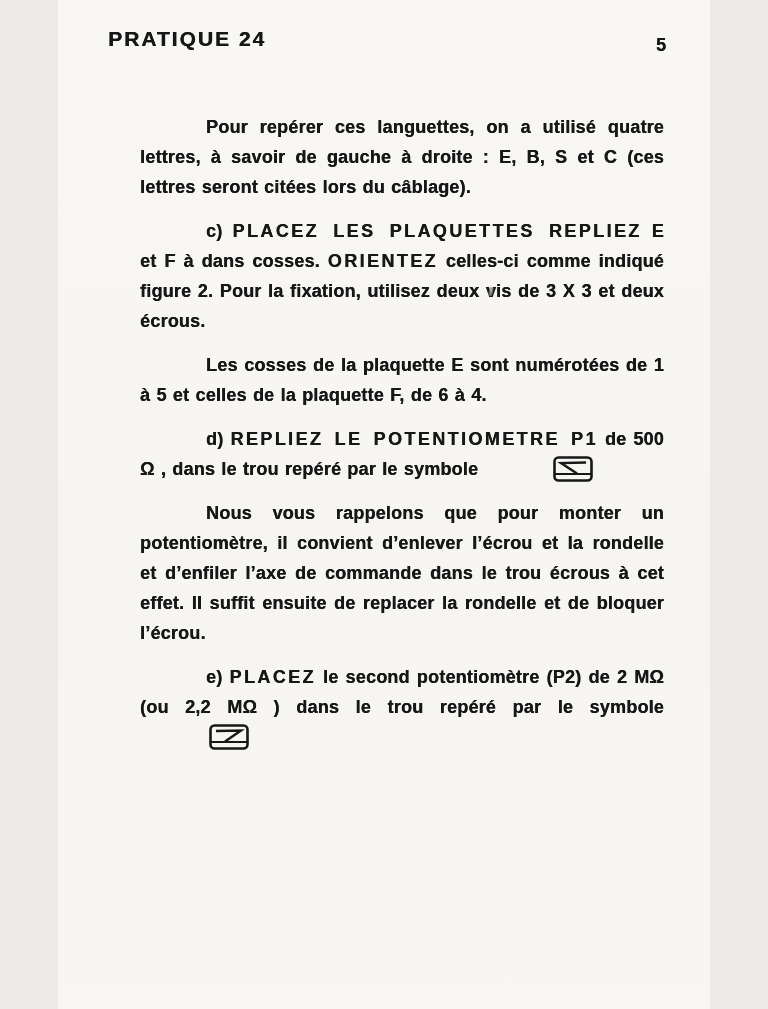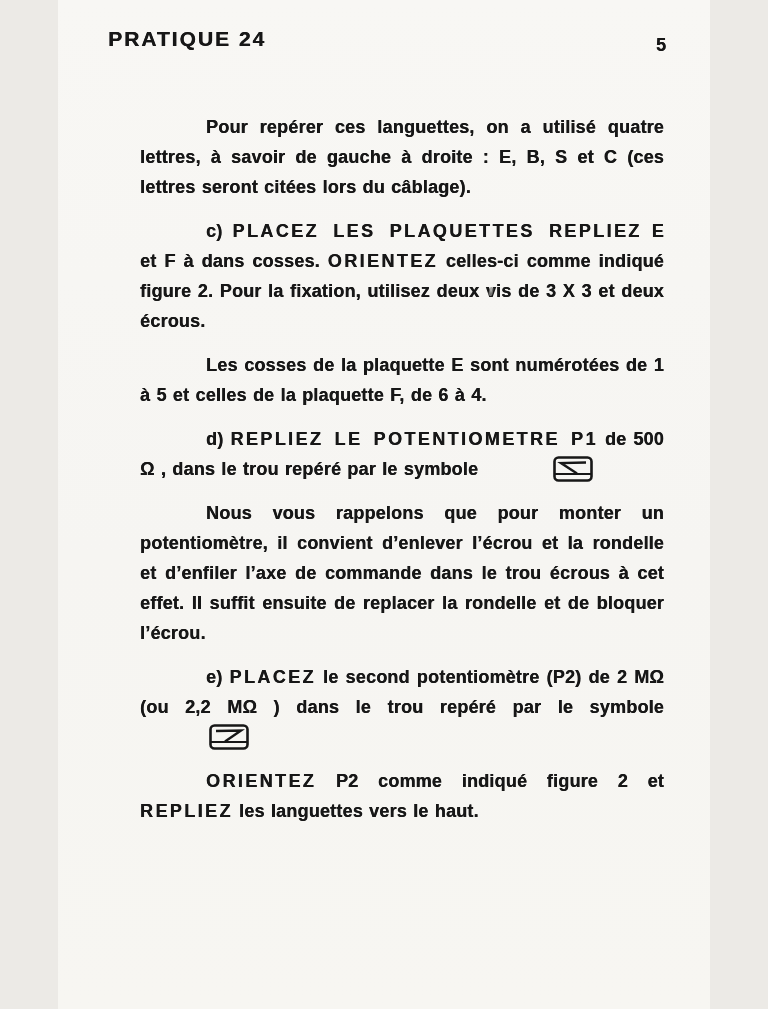--- a/index.html
+++ b/index.html
@@ -105,18 +105,17 @@
   </svg></span>
 </p>
       <p class="para"><span>Nous vous rappelons que pour monter un potentiomètre, il convient d’enlever l’écrou et la rondelle et d’enfiler l’axe de commande dans le trou écrous à cet effet. Il suffit ensuite de replacer la rondelle et de bloquer l’écrou.</span></p>
       <p class="para"><span>e) </span><span class="caps">PLACEZ</span><span> le second potentiomètre (P2) de 2 MΩ (ou 2,2 MΩ ) dans le trou repéré par le symbole </span>
   <span class="sym"><svg viewBox="0 0 40 26" width="40" height="26" aria-hidden="true">
     <rect x="1.5" y="1.5" width="37" height="23" rx="4" fill="none" stroke="#171717" stroke-width="2.6"></rect>
     <line x1="2" y1="18" x2="38" y2="18" stroke="#171717" stroke-width="2"></line>
     <polyline points="7,7 32,6.5 16,17.5" fill="none" stroke="#171717" stroke-width="2.4" stroke-linejoin="miter"></polyline>
   </svg></span>
 </p>
-      <p class="para"><span class="caps">ORIENTEZ</span><span> P2 comme indiqué figure 2 et </span><span class="caps">REPLIEZ</span><span> les languettes vers le haut.</span></p>
     </main>
 
   <div class="artifact artifact-check"></div>
   <div class="artifact artifact-tick"></div>
 </div>
 
 </body></html>

